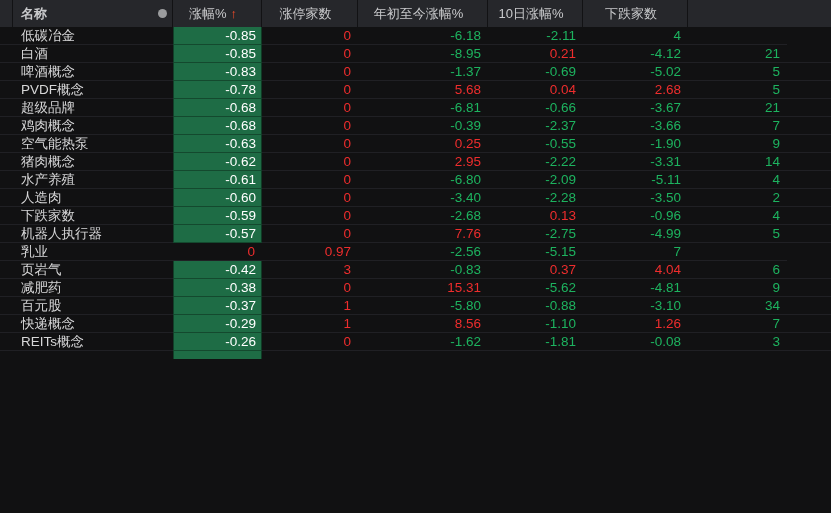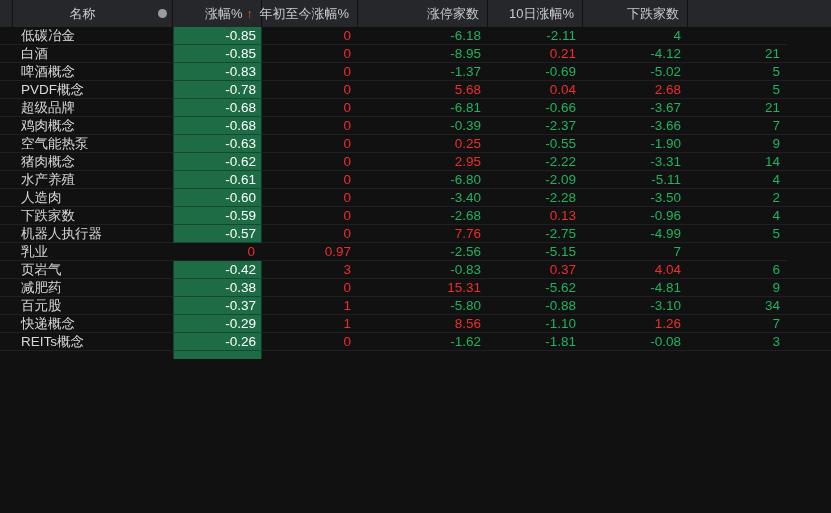--- a/index.html
+++ b/index.html
@@ -10,25 +10,25 @@
     -webkit-font-smoothing:antialiased;
   }
   .grid {
     display:grid;
     grid-template-columns:13px 139px 21px 89px 96px 130px 95px 105px 99px 1fr;
   }
   
   .header { height:27px; background:var(--header-bg,#26272b); }
   .hcell {
     box-sizing:border-box; display:flex; align-items:center;
-    justify-content:flex-end; padding-right:8px;
+    justify-content:center; padding-right:8px;
     border-right:1px solid #121214;
     color:#c9cacc; font-size:13px; white-space:nowrap;
   }
-  .hcell.hname { justify-content:center; padding-left:8px; border-right:none; }
+  .hcell.hname { justify-content:flex-start; padding-left:8px; border-right:none;font-weight:bold; }
   .hcell.hdot { justify-content:center; padding:0; }
   .hcell.hgutter { padding:0; }
   .hcell.hfiller { border-right:none; }
   .dot { width:9px; height:9px; border-radius:50%; background:#9b9c9e; }
   .arrow { color:var(--sort-arrow,#ff4e2a); margin-left:4px; font-size:13px; font-weight:bold; line-height:1; }
   
   .row { height:18px; }
   .row > div {
     box-sizing:border-box; display:flex; align-items:center;
     border-bottom:1px solid #202024; font-size:13.5px; white-space:nowrap;
@@ -60,24 +60,24 @@
       <span>名称</span>
     </div>
     <div class="hcell hdot">
       <span class="dot"></span>
     </div>
     <div class="hcell">
       <span>涨幅%</span>
       <span class="arrow">↑</span>
     </div>
     <div class="hcell">
+      <span>涨停家数</span>
+    </div>
+    <div class="hcell">
       <span>年初至今涨幅%</span>
-    </div>
-    <div class="hcell">
-      <span>涨停家数</span>
     </div>
     <div class="hcell">
       <span>10日涨幅%</span>
     </div>
     <div class="hcell">
       <span>下跌家数</span>
     </div>
     <div class="hcell hfiller"></div>
   </div>
 

